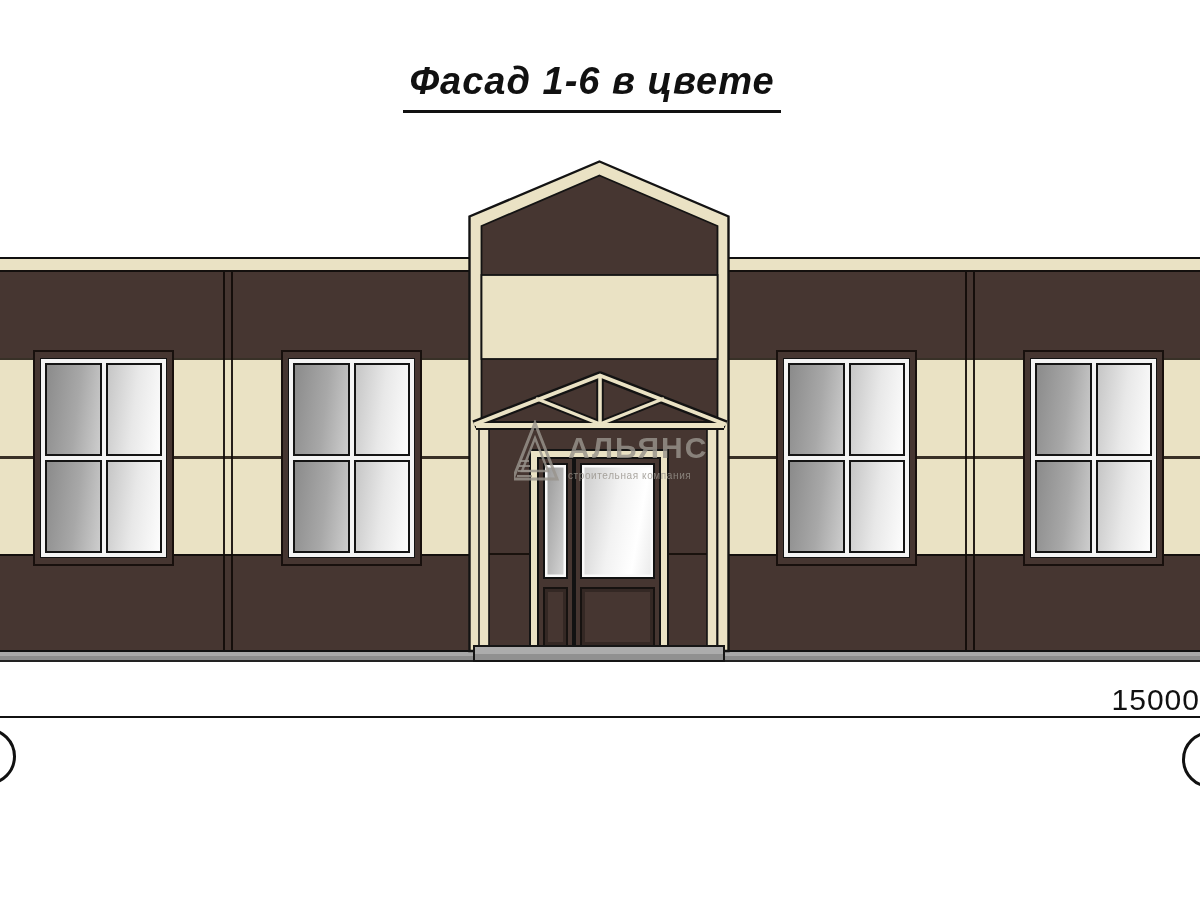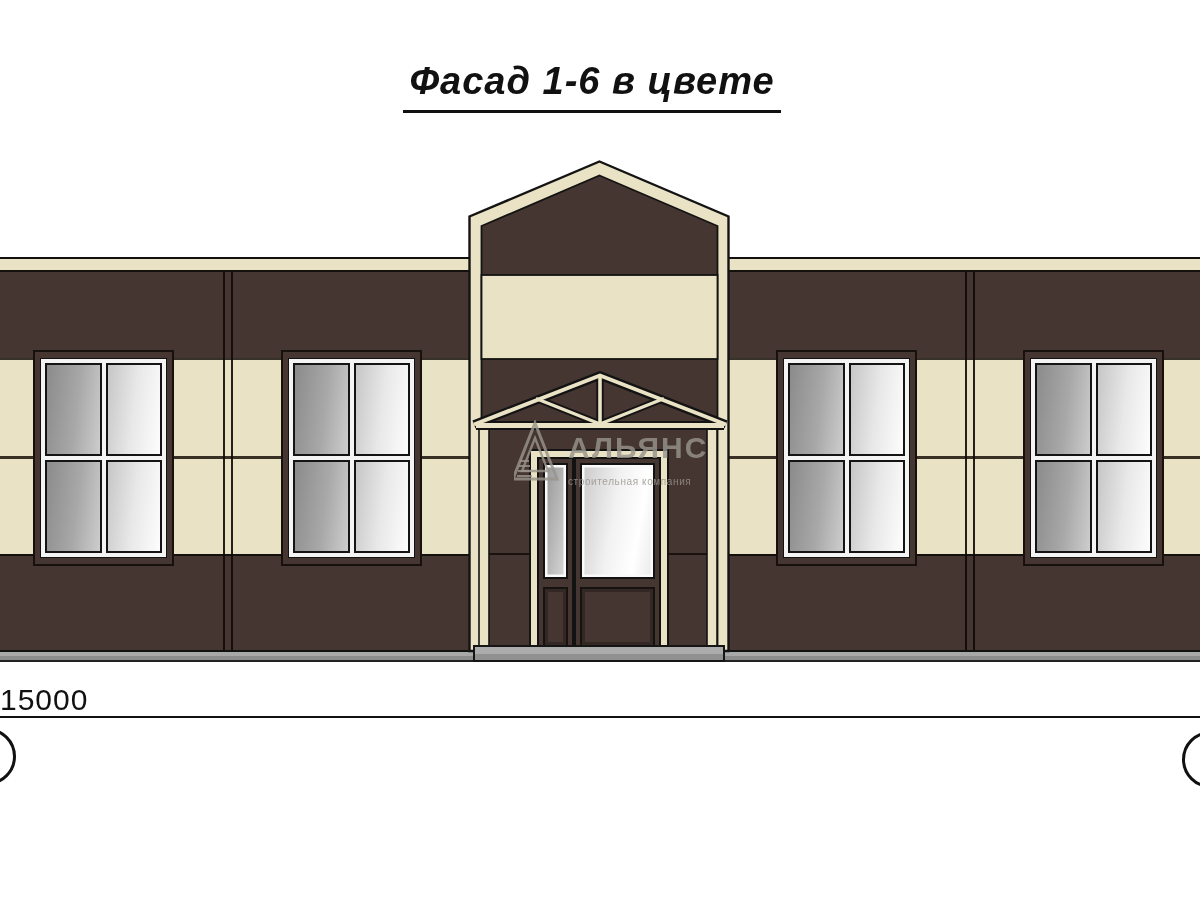--- a/index.html
+++ b/index.html
@@ -74,25 +74,25 @@
     background:linear-gradient(to bottom,#acacac 0 55%,#909090 55% 100%);
     border:2px solid #151515;}
 
   
   .watermark{position:absolute;left:514px;top:420px;width:190px;height:64px;
     display:flex;align-items:flex-start;gap:8px;pointer-events:none;}
   .wm-logo{flex:0 0 auto;}
   .wm-text{flex:1;}
   .wm-name{font-size:30px;font-weight:bold;letter-spacing:2px;line-height:1;
     margin-top:13px;color:rgba(152,148,140,.82);}
-  .wm-tagline{font-size:10px;letter-spacing:.6px;margin-top:13px;
+  .wm-tagline{font-size:10px;letter-spacing:.6px;margin-top:7px;
     color:rgba(152,148,140,.82);white-space:nowrap;}
 
   
-  .dim-label{position:absolute;left:0;right:0;top:683px;text-align:left;
+  .dim-label{position:absolute;left:8px;right:0;top:683px;text-align:right;
     font-size:30px;color:#111;letter-spacing:1px;}
   .dim-line{position:absolute;left:0;top:716px;width:1200px;height:0;
     border-top:2.5px solid #111;}
   .grid-bubble{position:absolute;width:57px;height:57px;border:3px solid #111;
     border-radius:50%;background:#fff;}
   .bubble-left{left:-41px;top:728px;}
   .bubble-right{left:1182px;top:731px;}
 </style>
 </head>
 <body>

